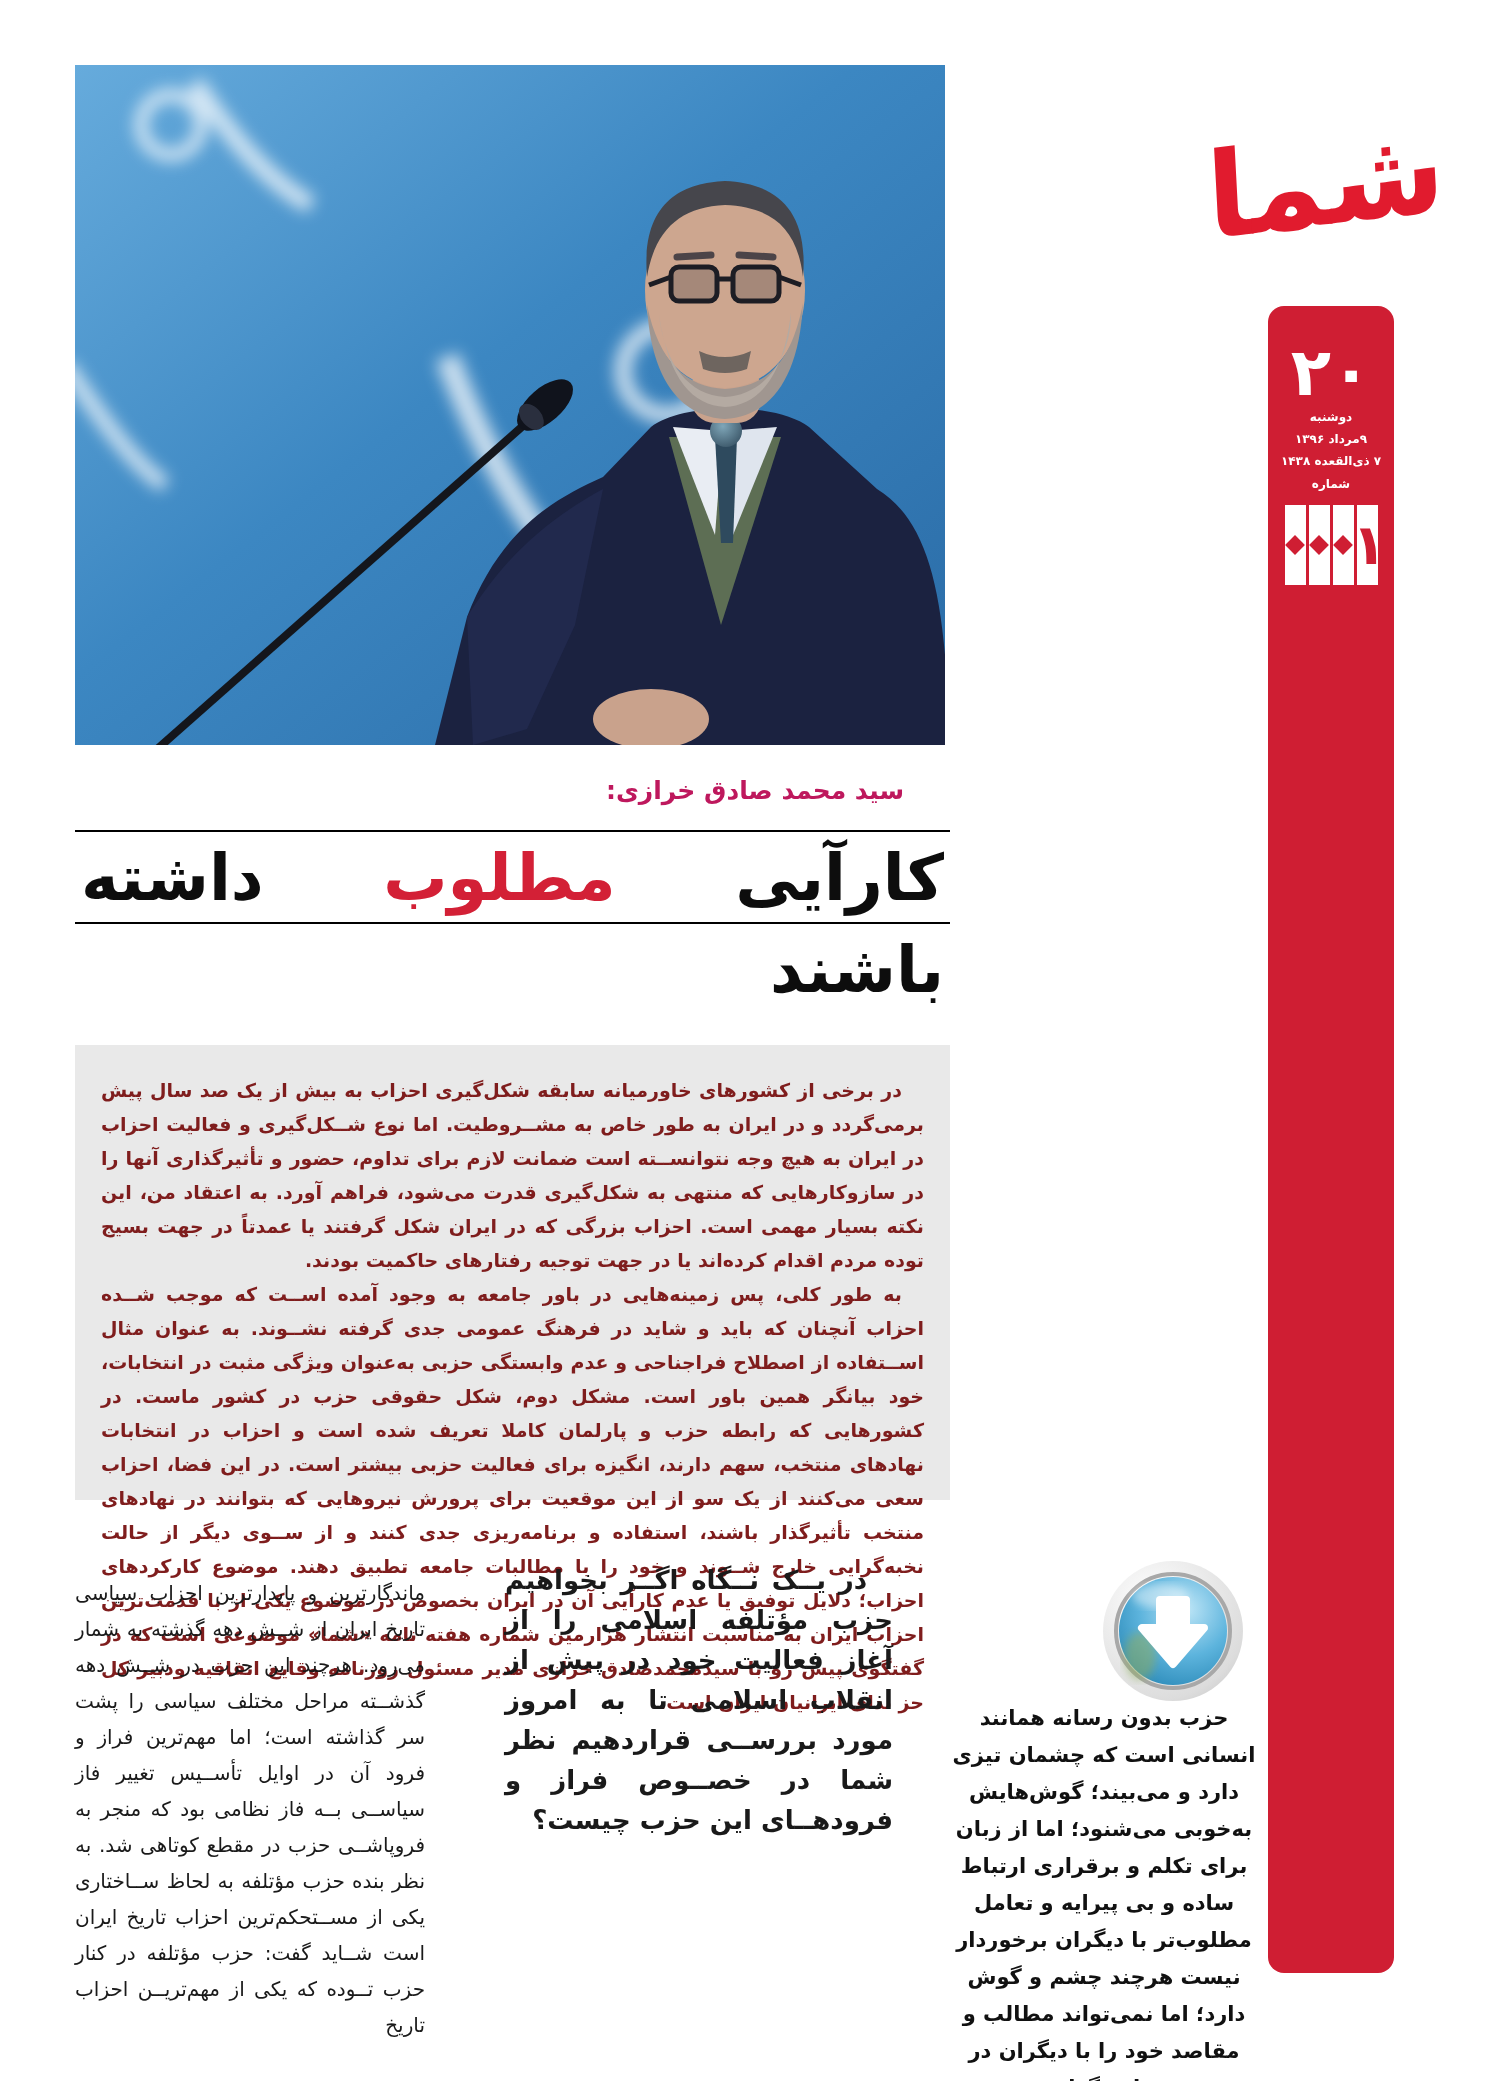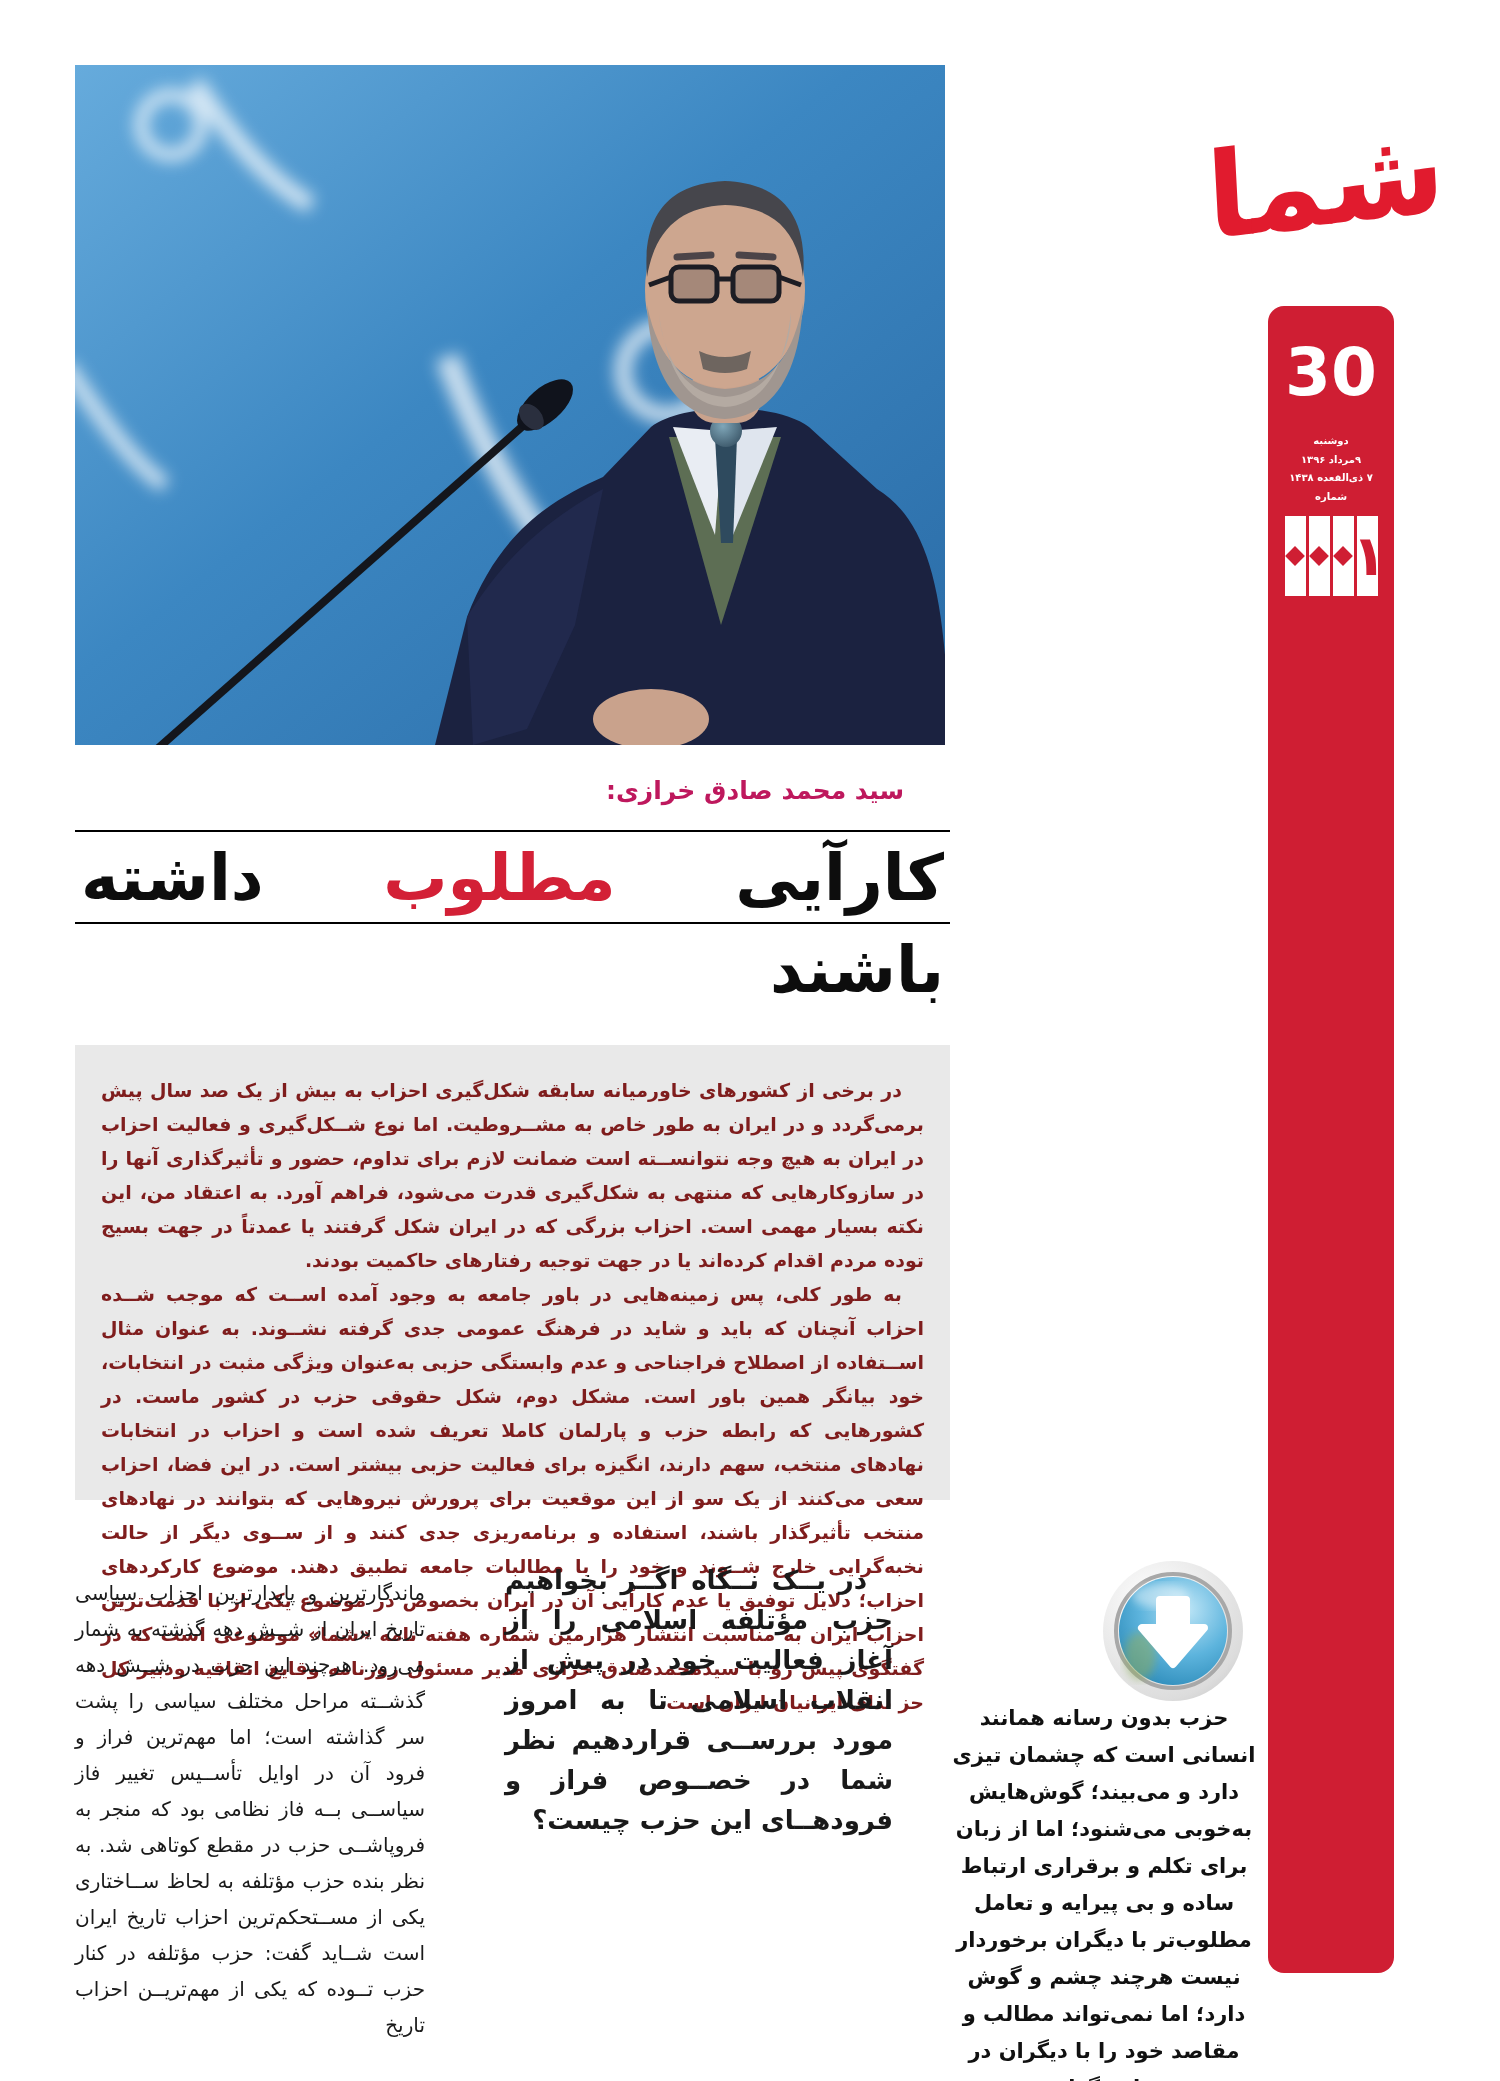--- a/index.html
+++ b/index.html
@@ -12,21 +12,21 @@
   .photo svg { display:block; }
 
   
   .masthead { left:1238px; top:60px; width:175px; height:245px; display:flex; align-items:center; justify-content:center; }
   .masthead .logo-txt { font-size:118px; font-weight:bold; color:#e11b2e; transform:rotate(-7deg) skewX(-4deg); line-height:1; }
 
   
   .sidebar { left:1268px; top:306px; width:126px; height:1667px; background:#cf1e33; border-radius:16px;
              display:flex; flex-direction:column; align-items:center; color:#fff; }
   .page-num { margin-top:34px; font-size:66px; font-weight:bold; line-height:1; }
-  .dateblock { margin-top:26px; text-align:center; font-size:10px; font-weight:bold; line-height:1.85; white-space:nowrap; }
+  .dateblock { text-align:center; font-size:12px; font-weight:bold; line-height:1.85; white-space:nowrap; }
   .issue-tiles { margin-top:10px; direction:rtl; display:flex; gap:3px; }
   .tile { width:21px; height:80px; background:#ffffff; position:relative; display:flex; align-items:center; justify-content:center; }
   .tile .one { color:#cf1e33; font-size:56px; font-weight:bold; line-height:80px; transform:translateX(2px); }
   .tile .diamond { width:14px; height:14px; background:#cf1e33; transform:rotate(45deg); }
 
   
   .kicker { left:560px; top:776px; width:390px; text-align:center; font-size:25px; font-weight:bold; color:#be185d; }
   .headline { left:75px; top:830px; width:875px; }
   .hl-line { border-top:2px solid #000; border-bottom:2px solid #000; height:94px; line-height:92px;
              font-size:64px; font-weight:bold; color:#0d0d0d; text-align:justify; text-align-last:justify; overflow:visible; padding:0 6px; }
@@ -126,21 +126,21 @@
       <ellipse cx="452" cy="340" rx="10" ry="15" fill="#2a2f3e"></ellipse>
     </g>
   </svg>
 </div>
 
 <div class="abs masthead">
   <div class="logo-txt">شما</div>
 </div>
 
 <div class="abs sidebar">
-  <div class="page-num">30</div>
+  <div class="page-num">۲۰</div>
   <div class="dateblock">
     <div>دوشنبه</div>
     <div>۹مرداد ۱۳۹۶</div>
     <div>۷ ذی‌القعده ۱۴۳۸</div>
     <div>شماره</div>
   </div>
   <div class="issue-tiles" title="۱۰۰۰">
     <div class="tile">
         <span class="one">۱</span>
       </div>

